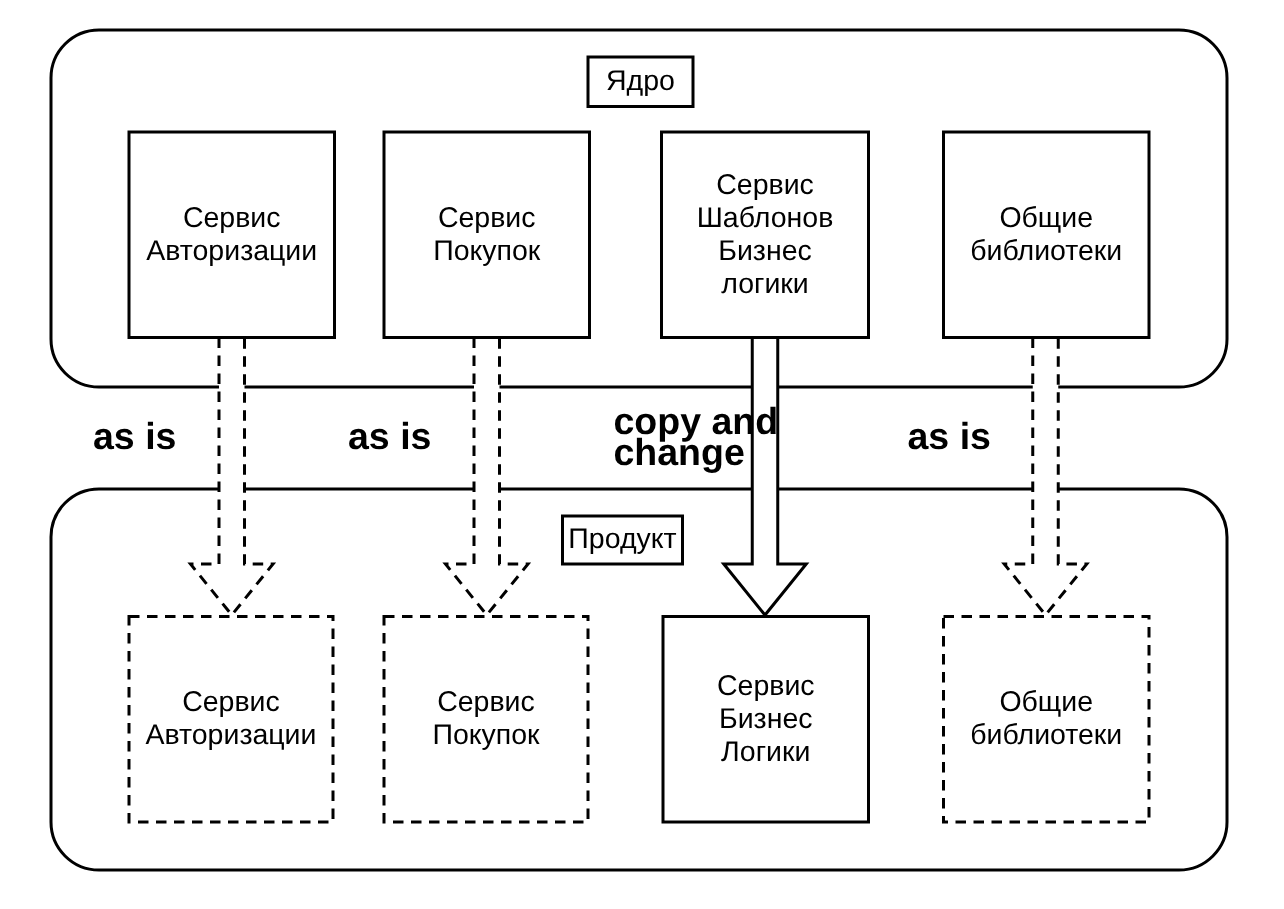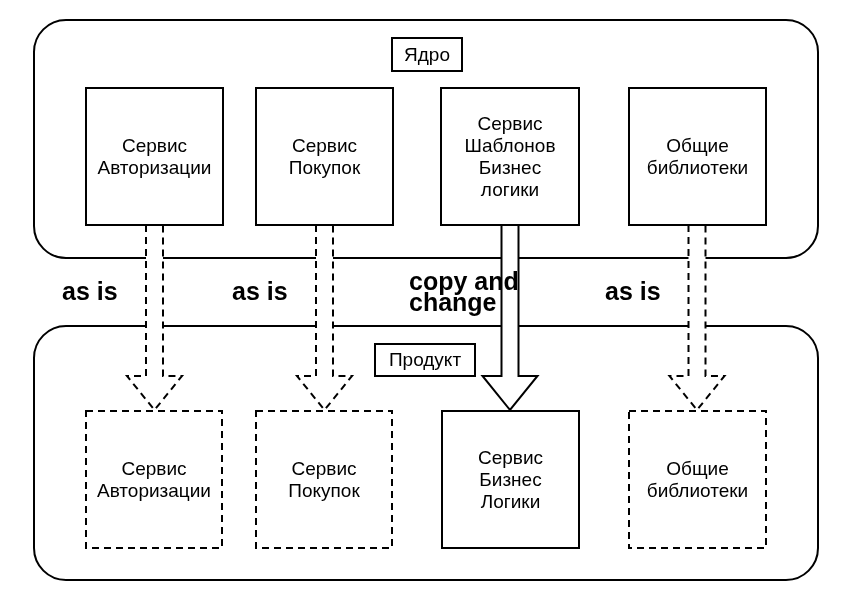--- a/index.html
+++ b/index.html
@@ -46,21 +46,21 @@
     position: absolute;
     display: flex;
     align-items: center;
     justify-content: center;
     border: 2px solid #000000;
     background: #ffffff;
     font-size: 19px;
     box-sizing: border-box;
   }
   .badge-core    { left: 391px; top: 37px;  width: 72px;  height: 35px; }
-  .badge-product { left: 374px; top: 343px; width: 102px; height: 34px; }
+  .badge-product { left: 374px; top: 343px; width: 82px; height: 34px; }
   
   .edge-label {
     position: absolute;
     text-align: left;
     font-size: 25px;
     line-height: 21px;
     white-space: pre-line;
     font-weight: bold;
   }
   .el1 { left: 62px;  top: 281px; width: 80px; }

